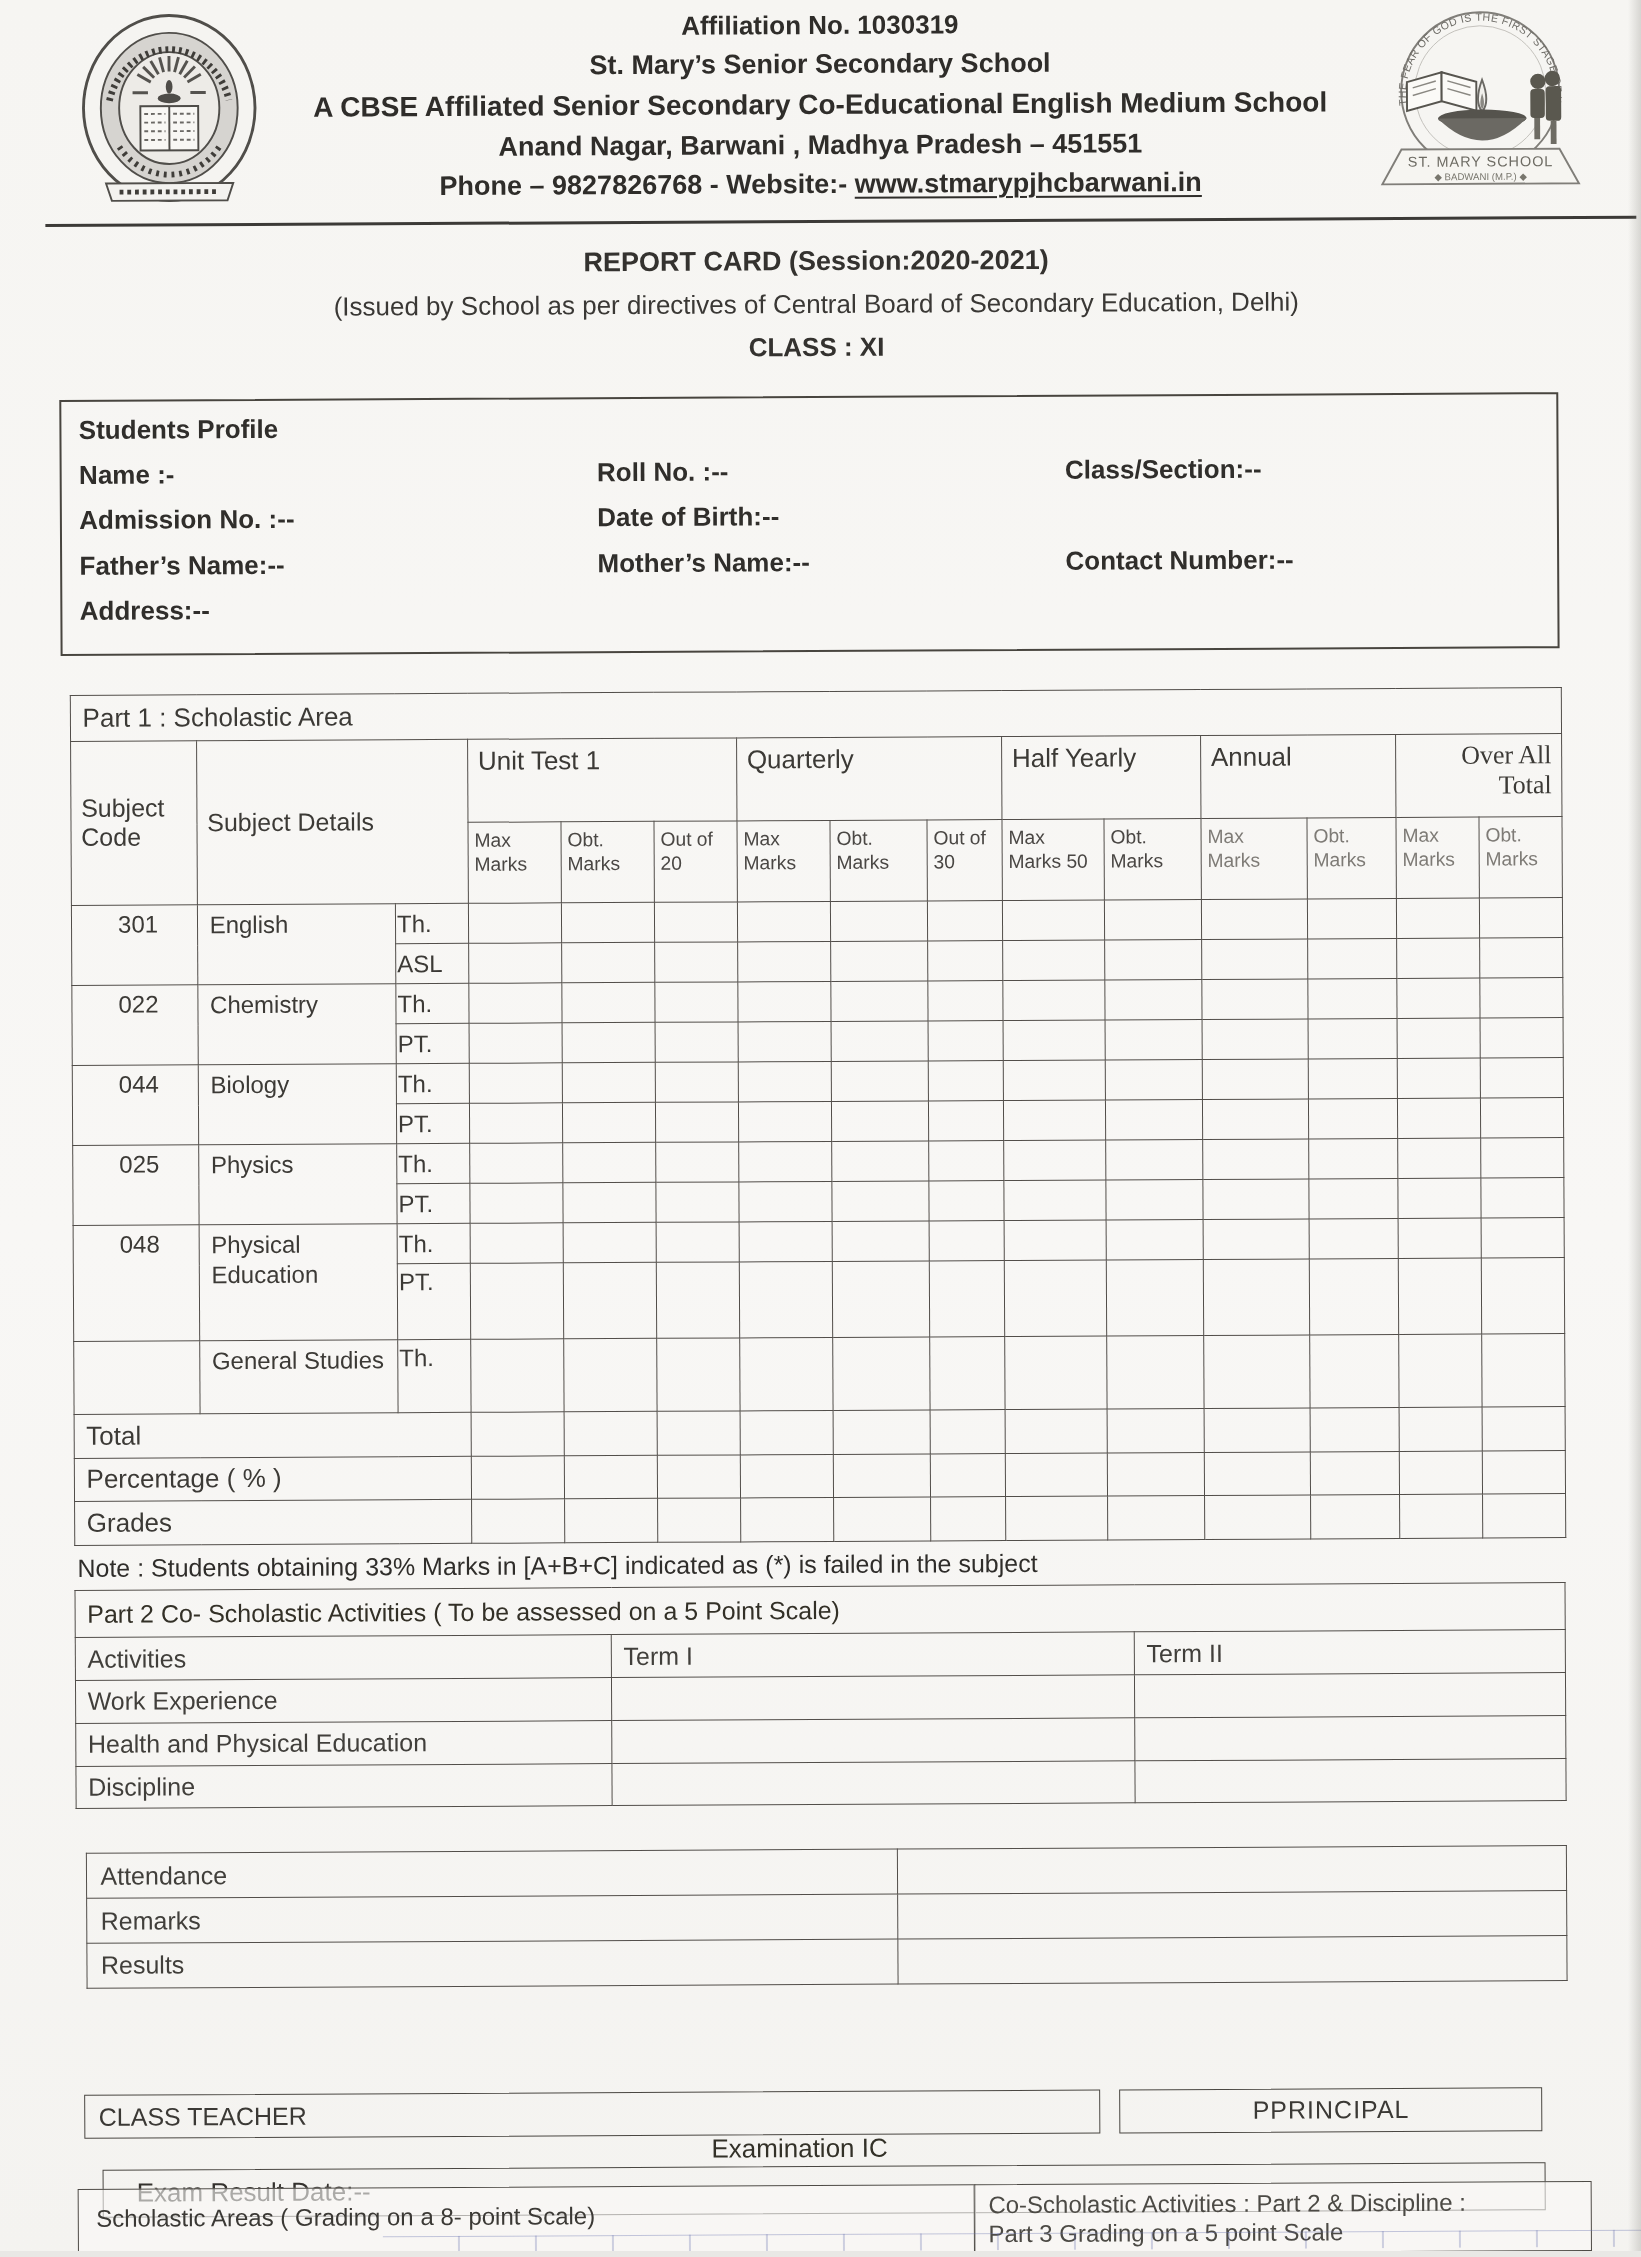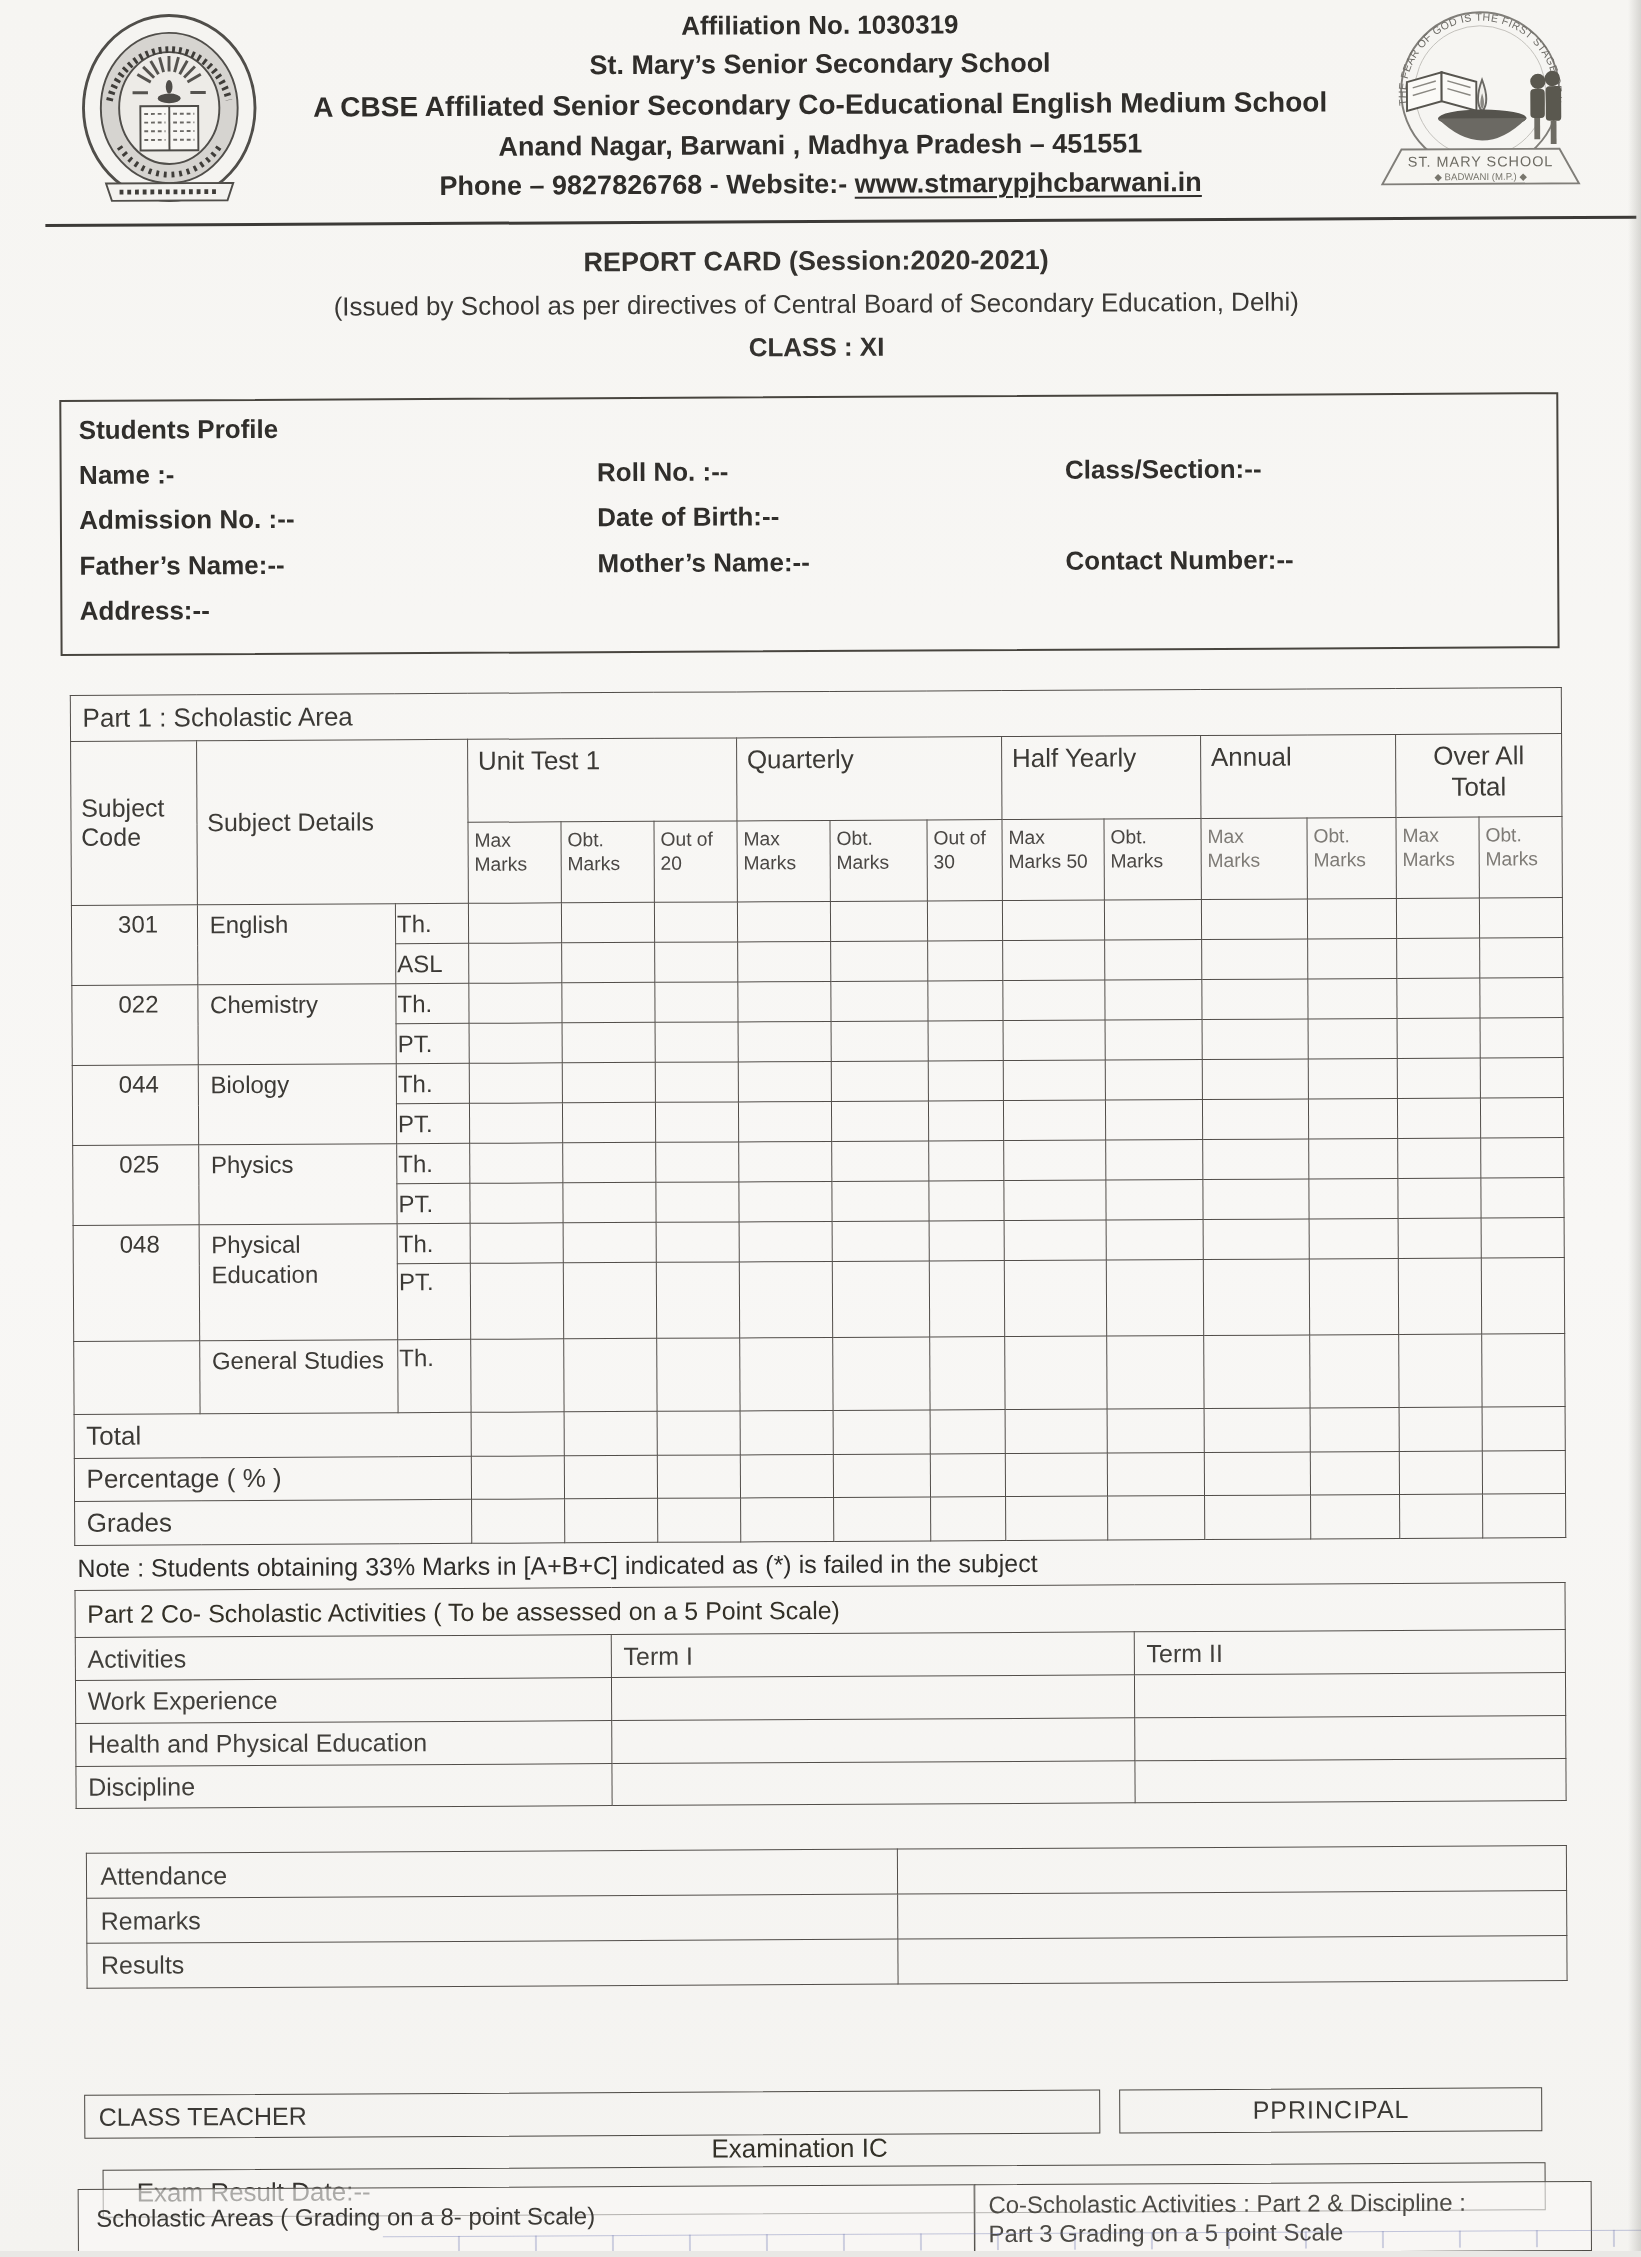--- a/index.html
+++ b/index.html
@@ -45,21 +45,21 @@
   .p1{margin:39px 0 0 72px;width:1490px;font-size:23px;color:#3c3a36;}
   .p1 tr.r-title td{height:41px;font-size:26px;padding:1.9px 11.6px;}
   .p1 tr.r-group td{height:71px;}
   .p1 tr.r-sub td{height:68px;}
   .p1 tr.r-s td{height:37px;}
   .p1 tr.r-s.tall td{height:70px;}
   .p1 tr.r-s.gs td{height:66px;}
   .p1 tr.r-f td{height:39px;}
   .h-code,.h-details{font-size:25px;padding:3.9px 9.7px;vertical-align:middle;}
   .h-grp{font-size:26px;padding:5.8px 9.7px;vertical-align:top;font-weight:400;}
-  .h-oat{text-align:center;}
+  .h-oat{text-align:right;font-family:Liberation Serif, serif;}
   .sh{font-size:19.3px;padding:5.8px 5.8px;vertical-align:top;color:#4a4744;line-height:24px;}
   .sh.faint{color:#7e7b76;}
   .c-code{text-align:center;vertical-align:top;padding-top:4.8px;font-size:24px;padding-left:8px;}
   .c-name{vertical-align:top;padding:4.8px 5.8px 0 11.6px;font-size:24px;line-height:30px;}
   .c-part{text-align:left;font-size:24px;}
   .f-lbl{font-size:26px;padding:1.9px 11.6px;}
   .note-line{margin:7.7px 0 0 75px;font-size:25px;color:#2f2d2a;}
 
   
   .p2{margin:7.7px 0 0 72px;width:1490px;font-size:25px;color:#413f3b;}

